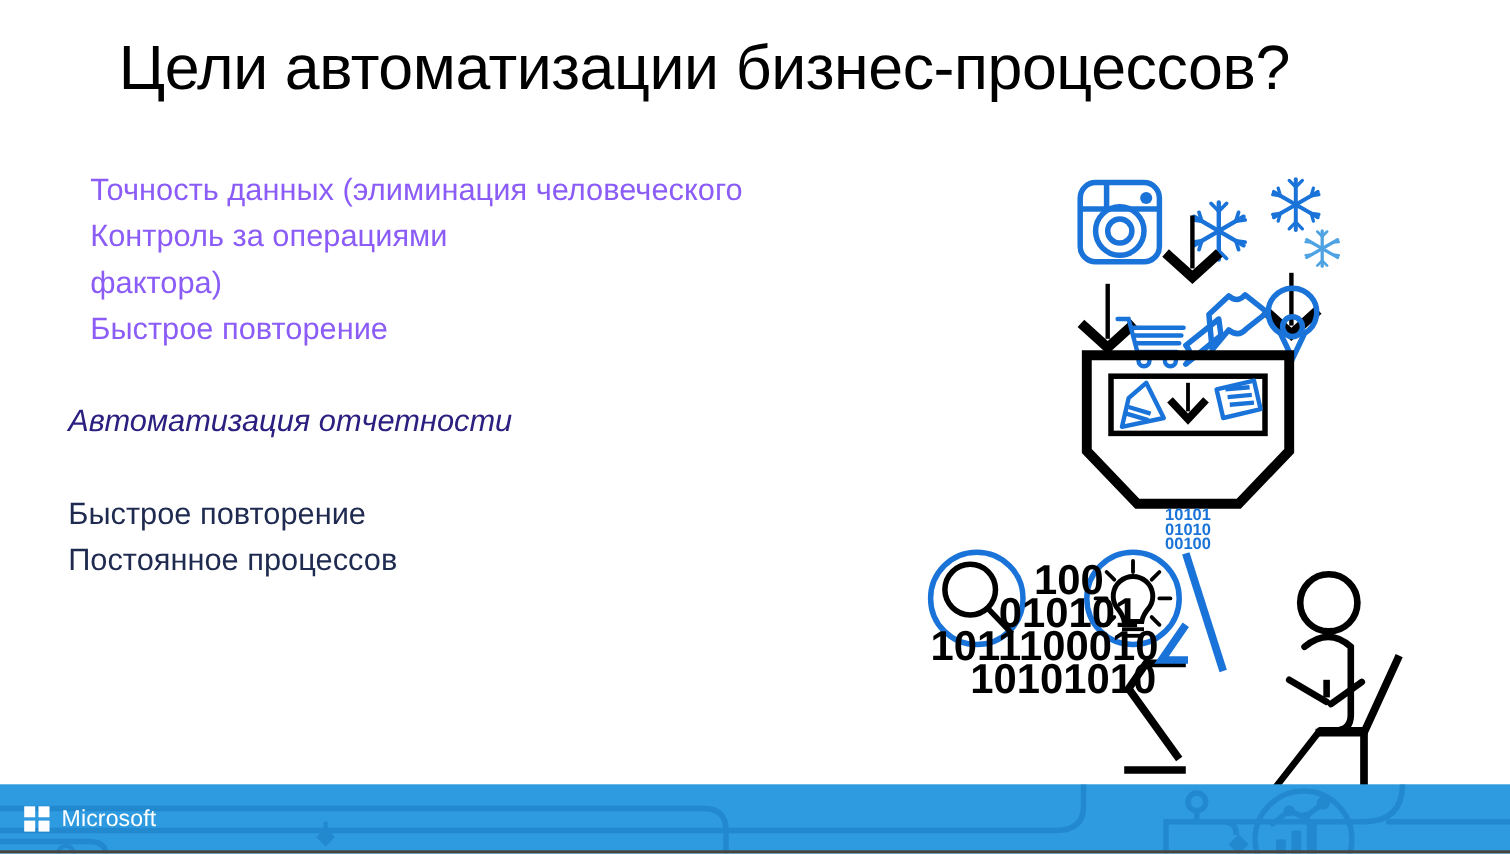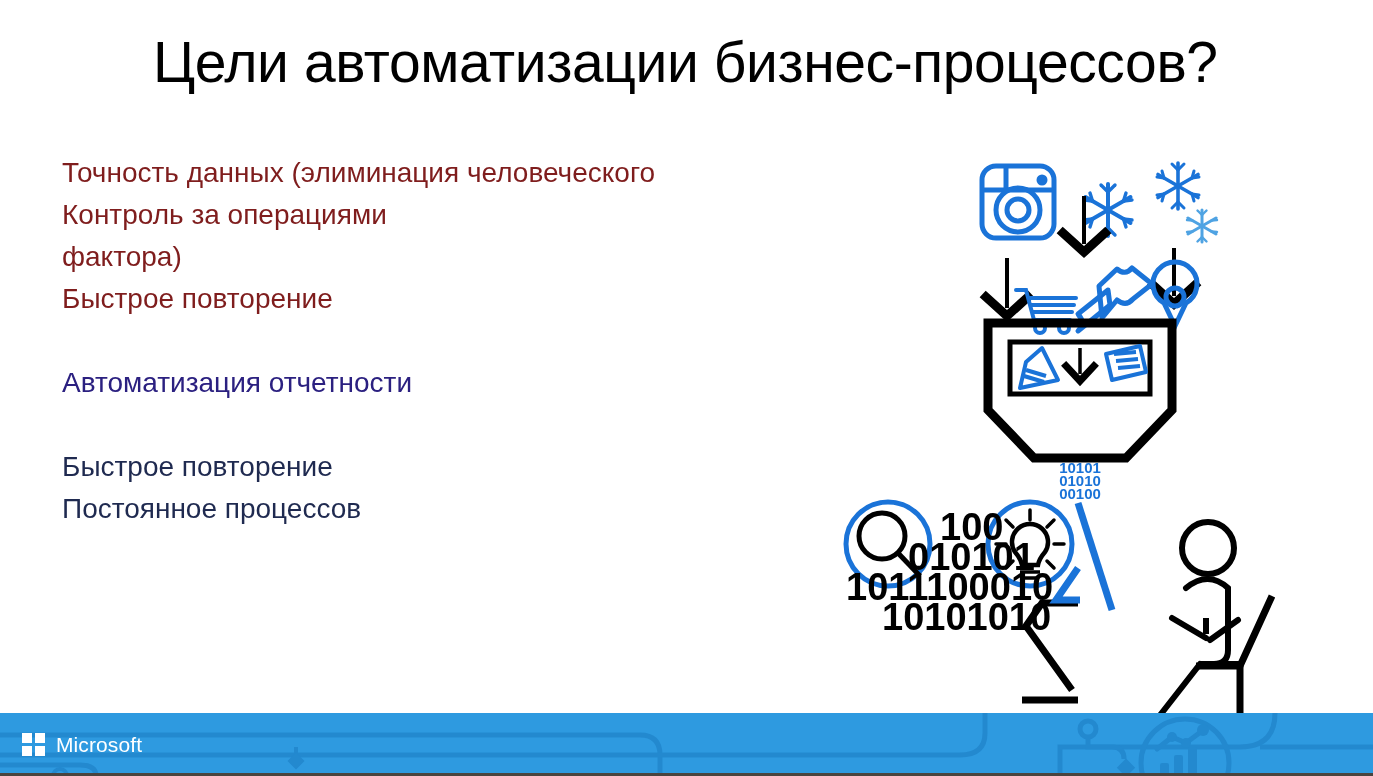--- a/index.html
+++ b/index.html
@@ -20,38 +20,37 @@
   .slide-title {
     position: absolute;
     left: 108px; top: 30px;
     width: 1180px;
     font-size: 57px;
     font-weight: 400;
     line-height: 1.15;
     color: #000000;
     letter-spacing: -0.4px;
     white-space: nowrap;
-    margin-left: 45px;
   }
   
   .body-area {
     position: absolute;
     left: 62px; top: 152px;
     width: 760px;
   }
   .txt-block { margin: 0 0 0 0; }
   .txt-line {
     font-size: 28px;
     line-height: 42px;
     font-weight: 400;
     white-space: pre-wrap;
   }
-  .blk-1 .txt-line { color: #7f1d1d; }
+  .blk-1 .txt-line { color: #8b5cf6; margin-left: 20px; }
   .blk-gap { height: 42px; }
-  .blk-2 .txt-line { color: #2b2080; }
+  .blk-2 .txt-line { color: #2b2080; font-style: italic; }
   .blk-3 .txt-line { color: #1f2a50; }
 
   
   .illustration {
     position: absolute;
     left: 820px; top: 148px;
     width: 540px; height: 580px;
   }
   .illustration svg { display: block; }
 

